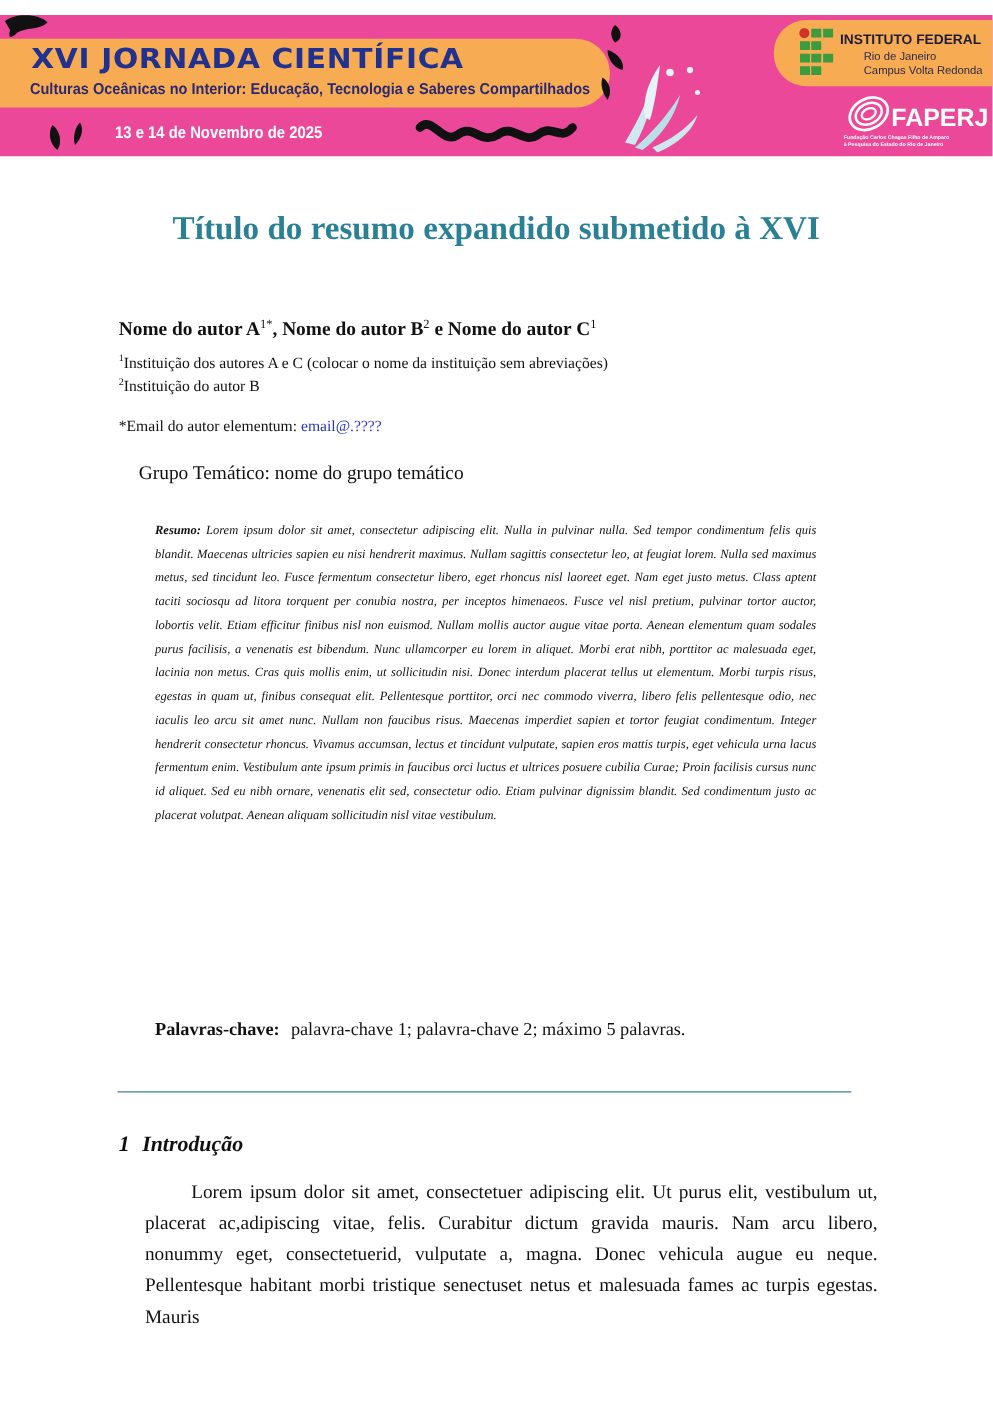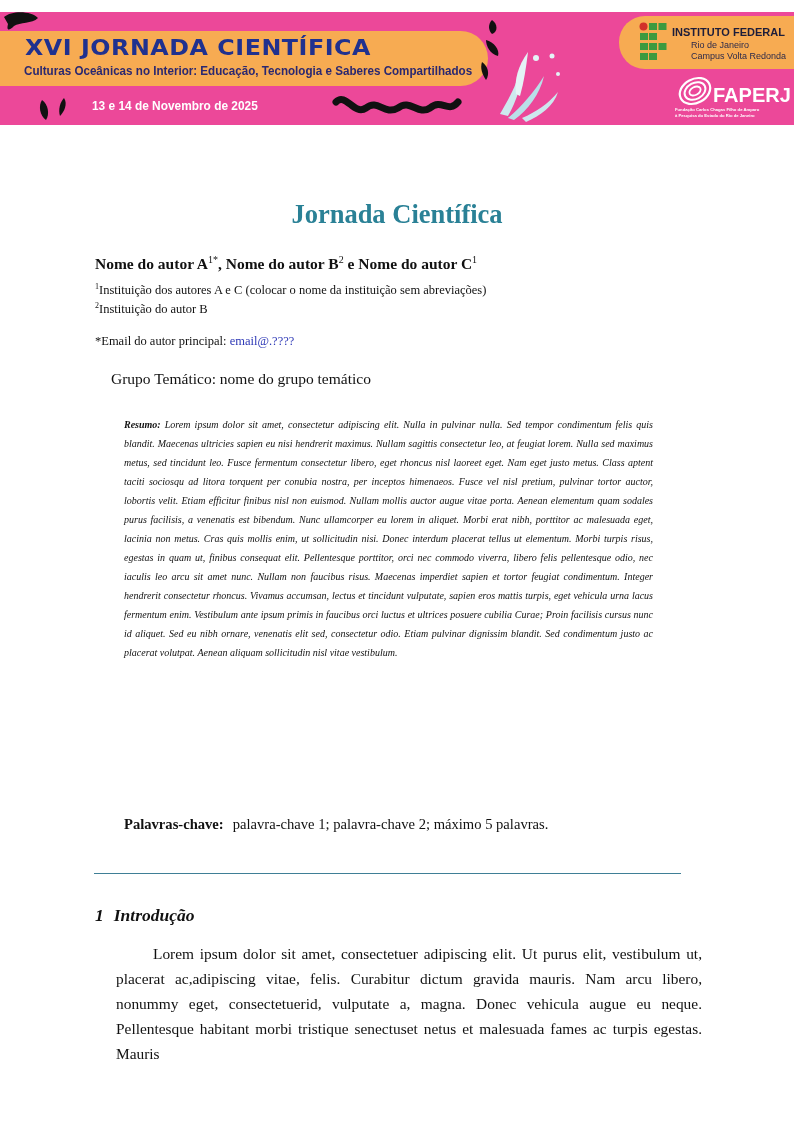--- a/index.html
+++ b/index.html
@@ -96,37 +96,36 @@
     <ellipse cx="19" cy="15" rx="16" ry="12" transform="rotate(-28 19 15)" fill="none" stroke="#fff" stroke-width="2.2"></ellipse>
     <ellipse cx="19" cy="15" rx="11" ry="8" transform="rotate(-28 19 15)" fill="none" stroke="#fff" stroke-width="2"></ellipse>
     <ellipse cx="19" cy="15" rx="6" ry="4" transform="rotate(-28 19 15)" fill="none" stroke="#fff" stroke-width="1.8"></ellipse>
   </svg>
   <div class="faperj-word">FAPERJ</div>
   <div class="faperj-sub" style="top:95px;">Fundação Carlos Chagas Filho de Amparo</div>
   <div class="faperj-sub" style="top:101px;">à Pesquisa do Estado do Rio de Janeiro</div>
 </div>
 
 <div class="doc-title">
-  <br>
-  <span>Jornada Científica</span>
+  <span>Título do resumo expandido submetido à XVI</span><br>
 </div>
 
 <div class="authors">
   <span>Nome do autor A</span><sup>1*</sup><span>, </span><span>Nome do autor B</span><sup>2</sup><span> e </span><span>Nome do autor C</span><sup>1</sup>
 </div>
 
 <div class="affil" style="top:282px;">
   <sup>1</sup><span>Instituição dos autores A e C (colocar o nome da instituição sem abreviações)</span>
 </div>
 <div class="affil" style="top:301px;">
   <sup>2</sup><span>Instituição do autor B</span>
 </div>
 
 <div class="email-line">
-  <span>*Email do autor principal: </span><a class="email-link">email@.????</a>
+  <span>*Email do autor elementum: </span><a class="email-link">email@.????</a>
 </div>
 
 <div class="grupo">Grupo Temático: nome do grupo temático</div>
 
 <div class="abstract">
   <span class="lbl">Resumo:</span>
   <span>Lorem ipsum dolor sit amet, consectetur adipiscing elit. Nulla in pulvinar nulla. Sed tempor condimentum felis quis blandit. Maecenas ultricies sapien eu nisi hendrerit maximus. Nullam sagittis consectetur leo, at feugiat lorem. Nulla sed maximus metus, sed tincidunt leo. Fusce fermentum consectetur libero, eget rhoncus nisl laoreet eget. Nam eget justo metus. Class aptent taciti sociosqu ad litora torquent per conubia nostra, per inceptos himenaeos. Fusce vel nisl pretium, pulvinar tortor auctor, lobortis velit. Etiam efficitur finibus nisl non euismod. Nullam mollis auctor augue vitae porta. Aenean elementum quam sodales purus facilisis, a venenatis est bibendum. Nunc ullamcorper eu lorem in aliquet. Morbi erat nibh, porttitor ac malesuada eget, lacinia non metus. Cras quis mollis enim, ut sollicitudin nisi. Donec interdum placerat tellus ut elementum. Morbi turpis risus, egestas in quam ut, finibus consequat elit. Pellentesque porttitor, orci nec commodo viverra, libero felis pellentesque odio, nec iaculis leo arcu sit amet nunc. Nullam non faucibus risus. Maecenas imperdiet sapien et tortor feugiat condimentum. Integer hendrerit consectetur rhoncus. Vivamus accumsan, lectus et tincidunt vulputate, sapien eros mattis turpis, eget vehicula urna lacus fermentum enim. Vestibulum ante ipsum primis in faucibus orci luctus et ultrices posuere cubilia Curae; Proin facilisis cursus nunc id aliquet. Sed eu nibh ornare, venenatis elit sed, consectetur odio. Etiam pulvinar dignissim blandit. Sed condimentum justo ac placerat volutpat. Aenean aliquam sollicitudin nisl vitae vestibulum.</span>
 </div>
 
 <div class="keywords">

